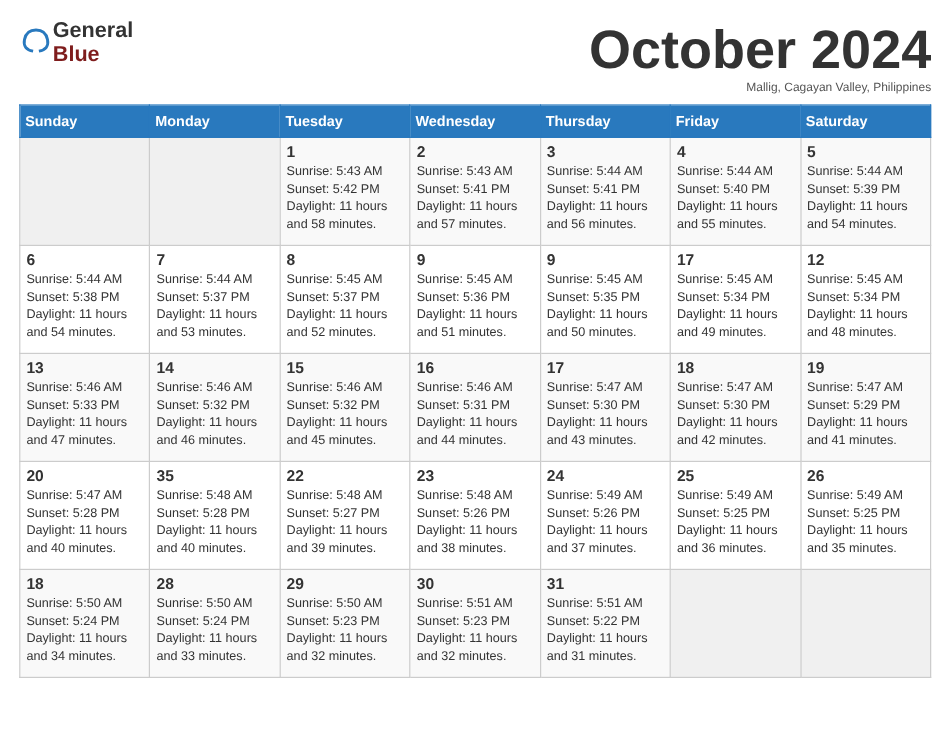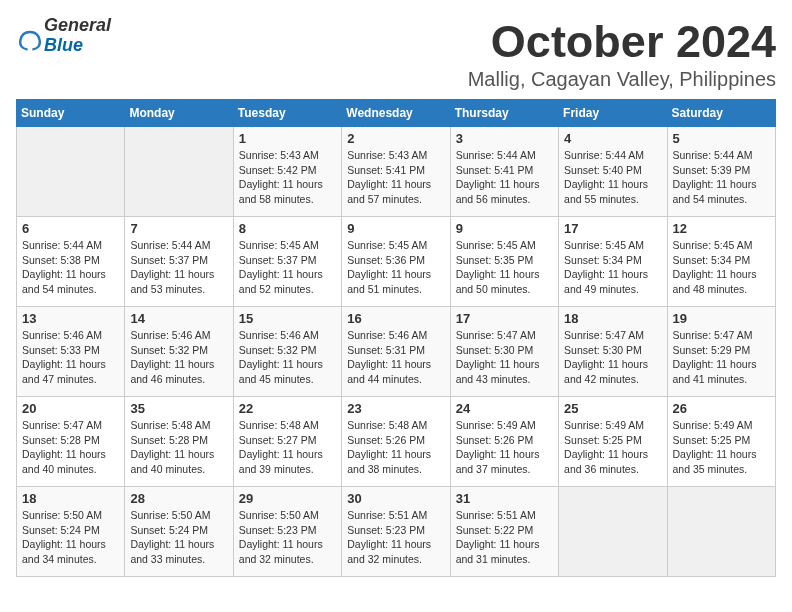--- a/index.html
+++ b/index.html
@@ -11,46 +11,45 @@
       padding: 16px;
     }
     .header {
       display: flex;
       justify-content: space-between;
       align-items: flex-start;
       margin-bottom: 8px;
     }
     .logo {
       display: flex;
-      align-items: flex-end;
+      align-items: center;
       gap: 2px;
-      font-style: italic;
     }
     .logo-text {
       font-size: 18px;
       font-weight: bold;
       line-height: 1.1;
     }
     .logo-general { color: #333; }
-    .logo-blue { color: #0369a1; }
+    .logo-blue { color: #7f1d1d; }
     .logo-icon {
       width: 24px;
       height: 24px;
       margin-left: 2px;
     }
     .title-block {
       text-align: right;
     }
     .month-title {
       font-size: 45px;
       font-weight: bold;
       color: #333;
     }
     .subtitle {
-      font-size: 20px;
+      font-size: 10px;
       color: #555;
     }
     table {
       width: 100%;
       border-collapse: collapse;
       font-size: 11px;
     }
     thead tr th {
       background-color: #2979be;
       color: #fff;

